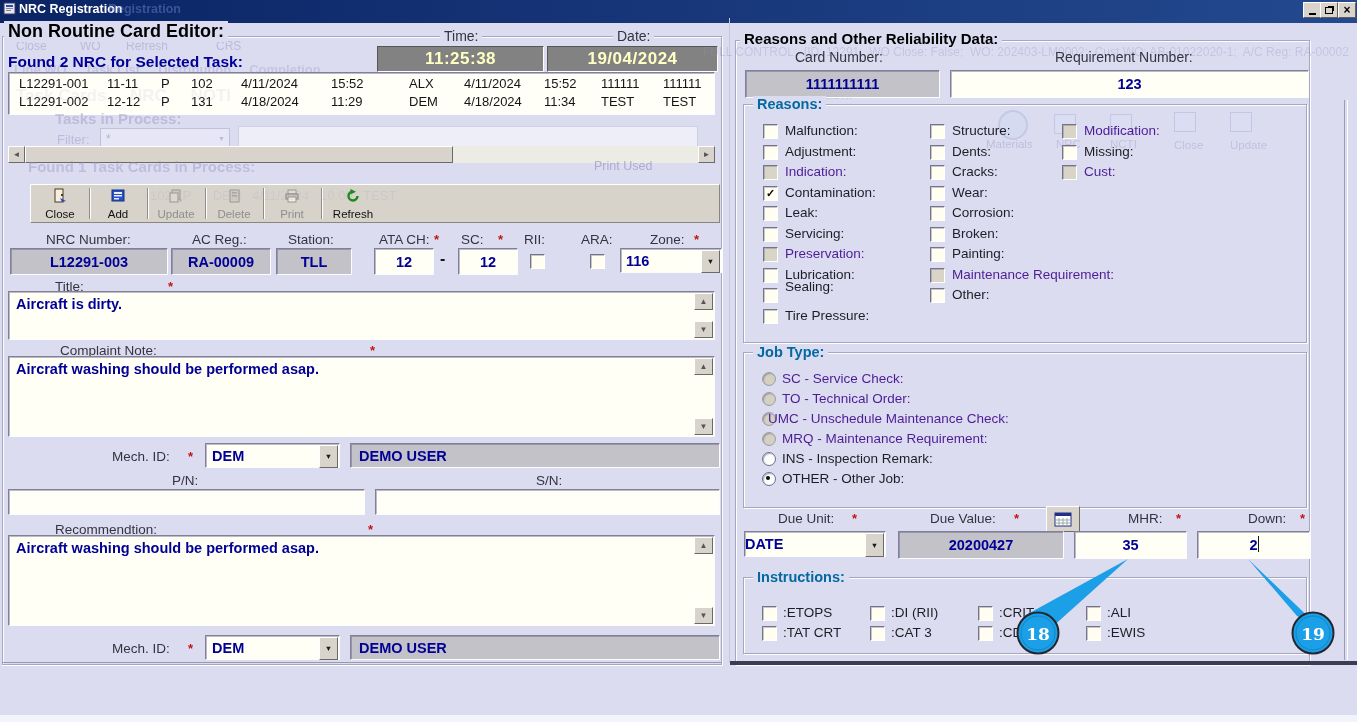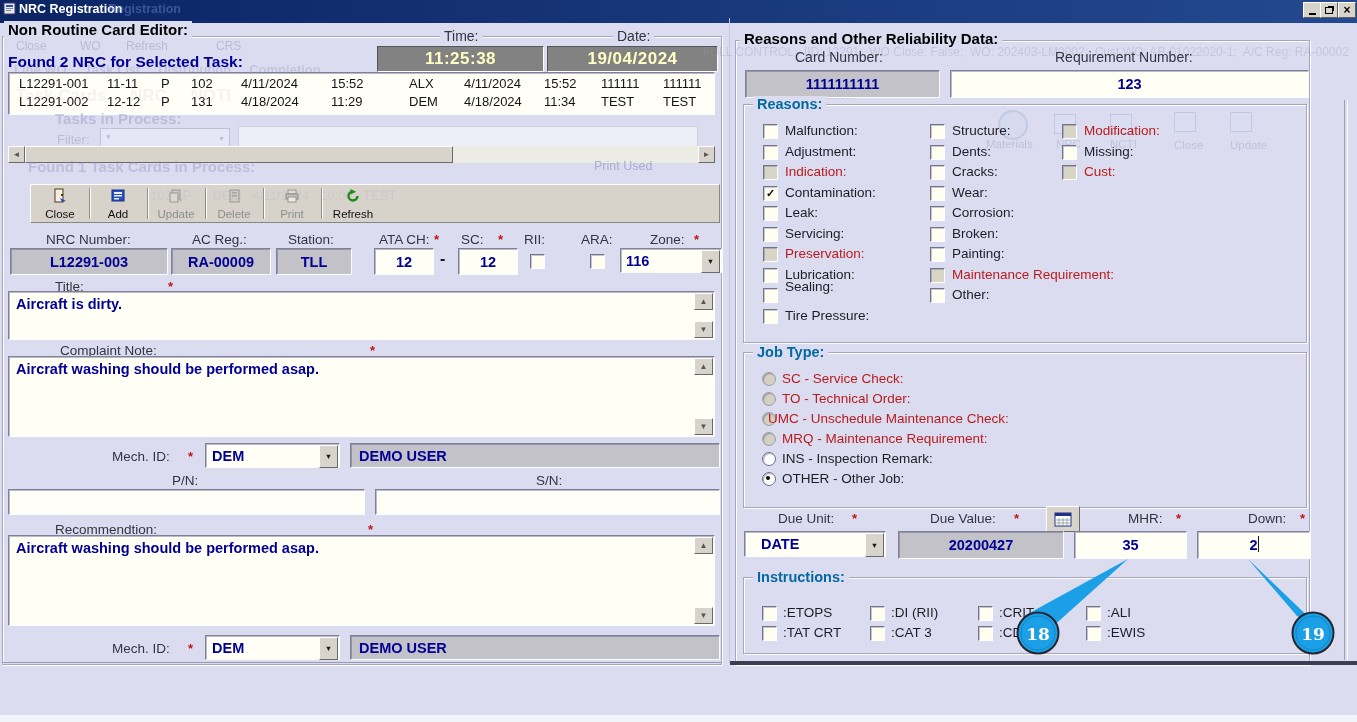--- a/index.html
+++ b/index.html
@@ -10,21 +10,21 @@
   .fs{position:absolute;border:1px solid #a6a6c0;box-shadow:inset 1px 1px 0 #fdfdff,1px 1px 0 #fdfdff}
   .leg{position:absolute;background:#dcdcf1;padding:0 4px;font-weight:bold;font-size:14.5px;color:#0369a1;white-space:nowrap}
   .sunk{border:1px solid;border-color:#80809a #fcfcff #fcfcff #80809a;box-shadow:inset 1px 1px 0 rgba(86,86,120,.4)}
   .ro{position:absolute;background:#c2c2c8;color:#000096;font-weight:bold;font-size:14.5px;display:flex;align-items:center;justify-content:center;white-space:nowrap}
   .ed{position:absolute;background:#fffff5;color:#000096;font-weight:bold;font-size:14.5px;display:flex;align-items:center;white-space:nowrap}
   .ctr{justify-content:center}
   .txtarea{position:absolute;background:#fffff5;color:#000096;font-weight:bold;font-size:14.5px;padding:3px 24px 0 7px;line-height:18px}
   .cb{position:absolute;width:13px;height:13px;background:#fffef0;border:1px solid;border-color:#73738c #fff #fff #73738c;box-shadow:inset 1px 1px 0 rgba(100,100,130,.35);font-size:11px;font-weight:bold;color:#0a0a0a;display:flex;align-items:center;justify-content:center;line-height:11px}
   .cb.dis{background:#d9d5c6}
   .clb{position:absolute;font-size:13.5px;color:#1d1d26;white-space:nowrap}
-  .clb.dis{color:#b91c1c}
+  .clb.dis{color:#4c1d95}
   .rad{position:absolute;width:12px;height:12px;border-radius:50%;background:#fff;border:1px solid #6e6e88;box-shadow:inset 1px 1px 1px rgba(100,100,130,.5)}
   .rad.dis{background:#d4d0c2;border-color:#9c9cac}
   .rad.sel::after{content:"";position:absolute;left:3px;top:3px;width:4px;height:4px;border-radius:50%;background:#0a0a0a}
   .dd{position:absolute;width:17px;background:#d8d4cc;border:1px solid;border-color:#fff #6a6a6a #6a6a6a #fff;display:flex;align-items:center;justify-content:center;font-size:7.5px;color:#1a1a1a}
   .ghost{position:absolute;color:#9390bb;white-space:pre}
   .clk{position:absolute;background:#828282;border:1px solid;border-color:#565656 #fff #fff #565656;color:#ffffc4;font-weight:bold;font-size:17px;display:flex;align-items:center;justify-content:center;letter-spacing:.5px}
   .tbtn{position:absolute;width:50px;height:35px;display:flex;flex-direction:column;align-items:center;justify-content:space-between;padding:2px 0 1px;font-size:11.5px;color:#111;box-sizing:border-box}
   .tbtn.dis{color:#8e8e8e}
   .tsep{position:absolute;width:0;height:31px;border-left:1px solid #8f8e89;border-right:1px solid #fff}
   .wbtn{position:absolute;width:16px;height:14px;background:#d8d4cc;border:1px solid;border-color:#fff #5e5e5e #5e5e5e #fff;display:flex;align-items:center;justify-content:center;font-size:10px;font-weight:bold;color:#000}
@@ -61,21 +61,21 @@
     </div>
 </div>
 
 <span class="ghost" style="left:16px;top:39px;font-size:12px;opacity:.45">Close</span>
 <span class="ghost" style="left:80px;top:39px;font-size:12px;opacity:.45">WO</span>
 <span class="ghost" style="left:126px;top:39px;font-size:12px;opacity:.45">Refresh</span>
 <span class="ghost" style="left:216px;top:39px;font-size:12px;opacity:.45">CRS</span>
 <span class="ghost" style="left:14px;top:62px;font-size:13px;font-weight:bold;opacity:.30">Line WO     Task List     Distribution     Completion</span>
 
 <div class="fs" style="left:2px;top:36px;width:718px;height:627px"></div>
-<span class="leg" style="left:4px;top:21px;font-size:15px;color:#000">Non Routine Card Editor:</span>
+<span class="leg" style="left:4px;top:21px;font-size:18px;color:#000">Non Routine Card Editor:</span>
 
 <span class="leg" style="left:440px;top:28px;font-weight:normal;font-size:14px;color:#343440">Time:</span>
 <span class="leg" style="left:613px;top:28px;font-weight:normal;font-size:14px;color:#343440">Date:</span>
 <div class="clk" style="left:377px;top:46px;width:165px;height:24px">11:25:38</div>
 <div class="clk" style="left:547px;top:46px;width:169px;height:24px">19/04/2024</div>
 
 <span class="a" style="left:8px;top:53px;font-size:15.5px;font-weight:bold;color:#000096;white-space:nowrap">Found 2 NRC for Selected Task:</span>
 
 <div class="a sunk" style="left:8px;top:72px;width:707px;height:43px;background:#fffef7;box-sizing:border-box">
   <div class="trow" style="top:3px">
@@ -355,21 +355,21 @@
       <line x1="13" y1="6" x2="13" y2="13" stroke="#9aa"></line>
       <line x1="2" y1="8" x2="16" y2="8" stroke="#9aa"></line>
       <line x1="2" y1="11" x2="16" y2="11" stroke="#9aa"></line>
     </svg>
 </div>
 <span class="lb" style="left:1128px;top:511px">MHR:</span>
 <span class="st" style="left:1176px;top:511px">*</span>
 <span class="lb" style="left:1248px;top:511px">Down:</span>
 <span class="st" style="left:1300px;top:511px">*</span>
 
-<div class="ed sunk" style="left:744px;top:531px;width:142px;height:26px;padding-left:16px;box-sizing:border-box">
+<div class="ed sunk" style="left:744px;top:531px;width:142px;height:26px;padding-left:0;box-sizing:border-box">
   <span>DATE</span>
   <div class="dd" style="right:1px;top:1px;height:22px">
       <span>▼</span>
     </div>
 </div>
 <div class="ro sunk" style="left:898px;top:531px;width:164px;height:26px">20200427</div>
 <div class="ed sunk ctr" style="left:1074px;top:531px;width:111px;height:26px">35</div>
 <div class="ed sunk ctr" style="left:1197px;top:531px;width:111px;height:26px">2</div>
 <div class="a" style="left:1258px;top:536px;width:1px;height:16px;background:#15151c"></div>
 

